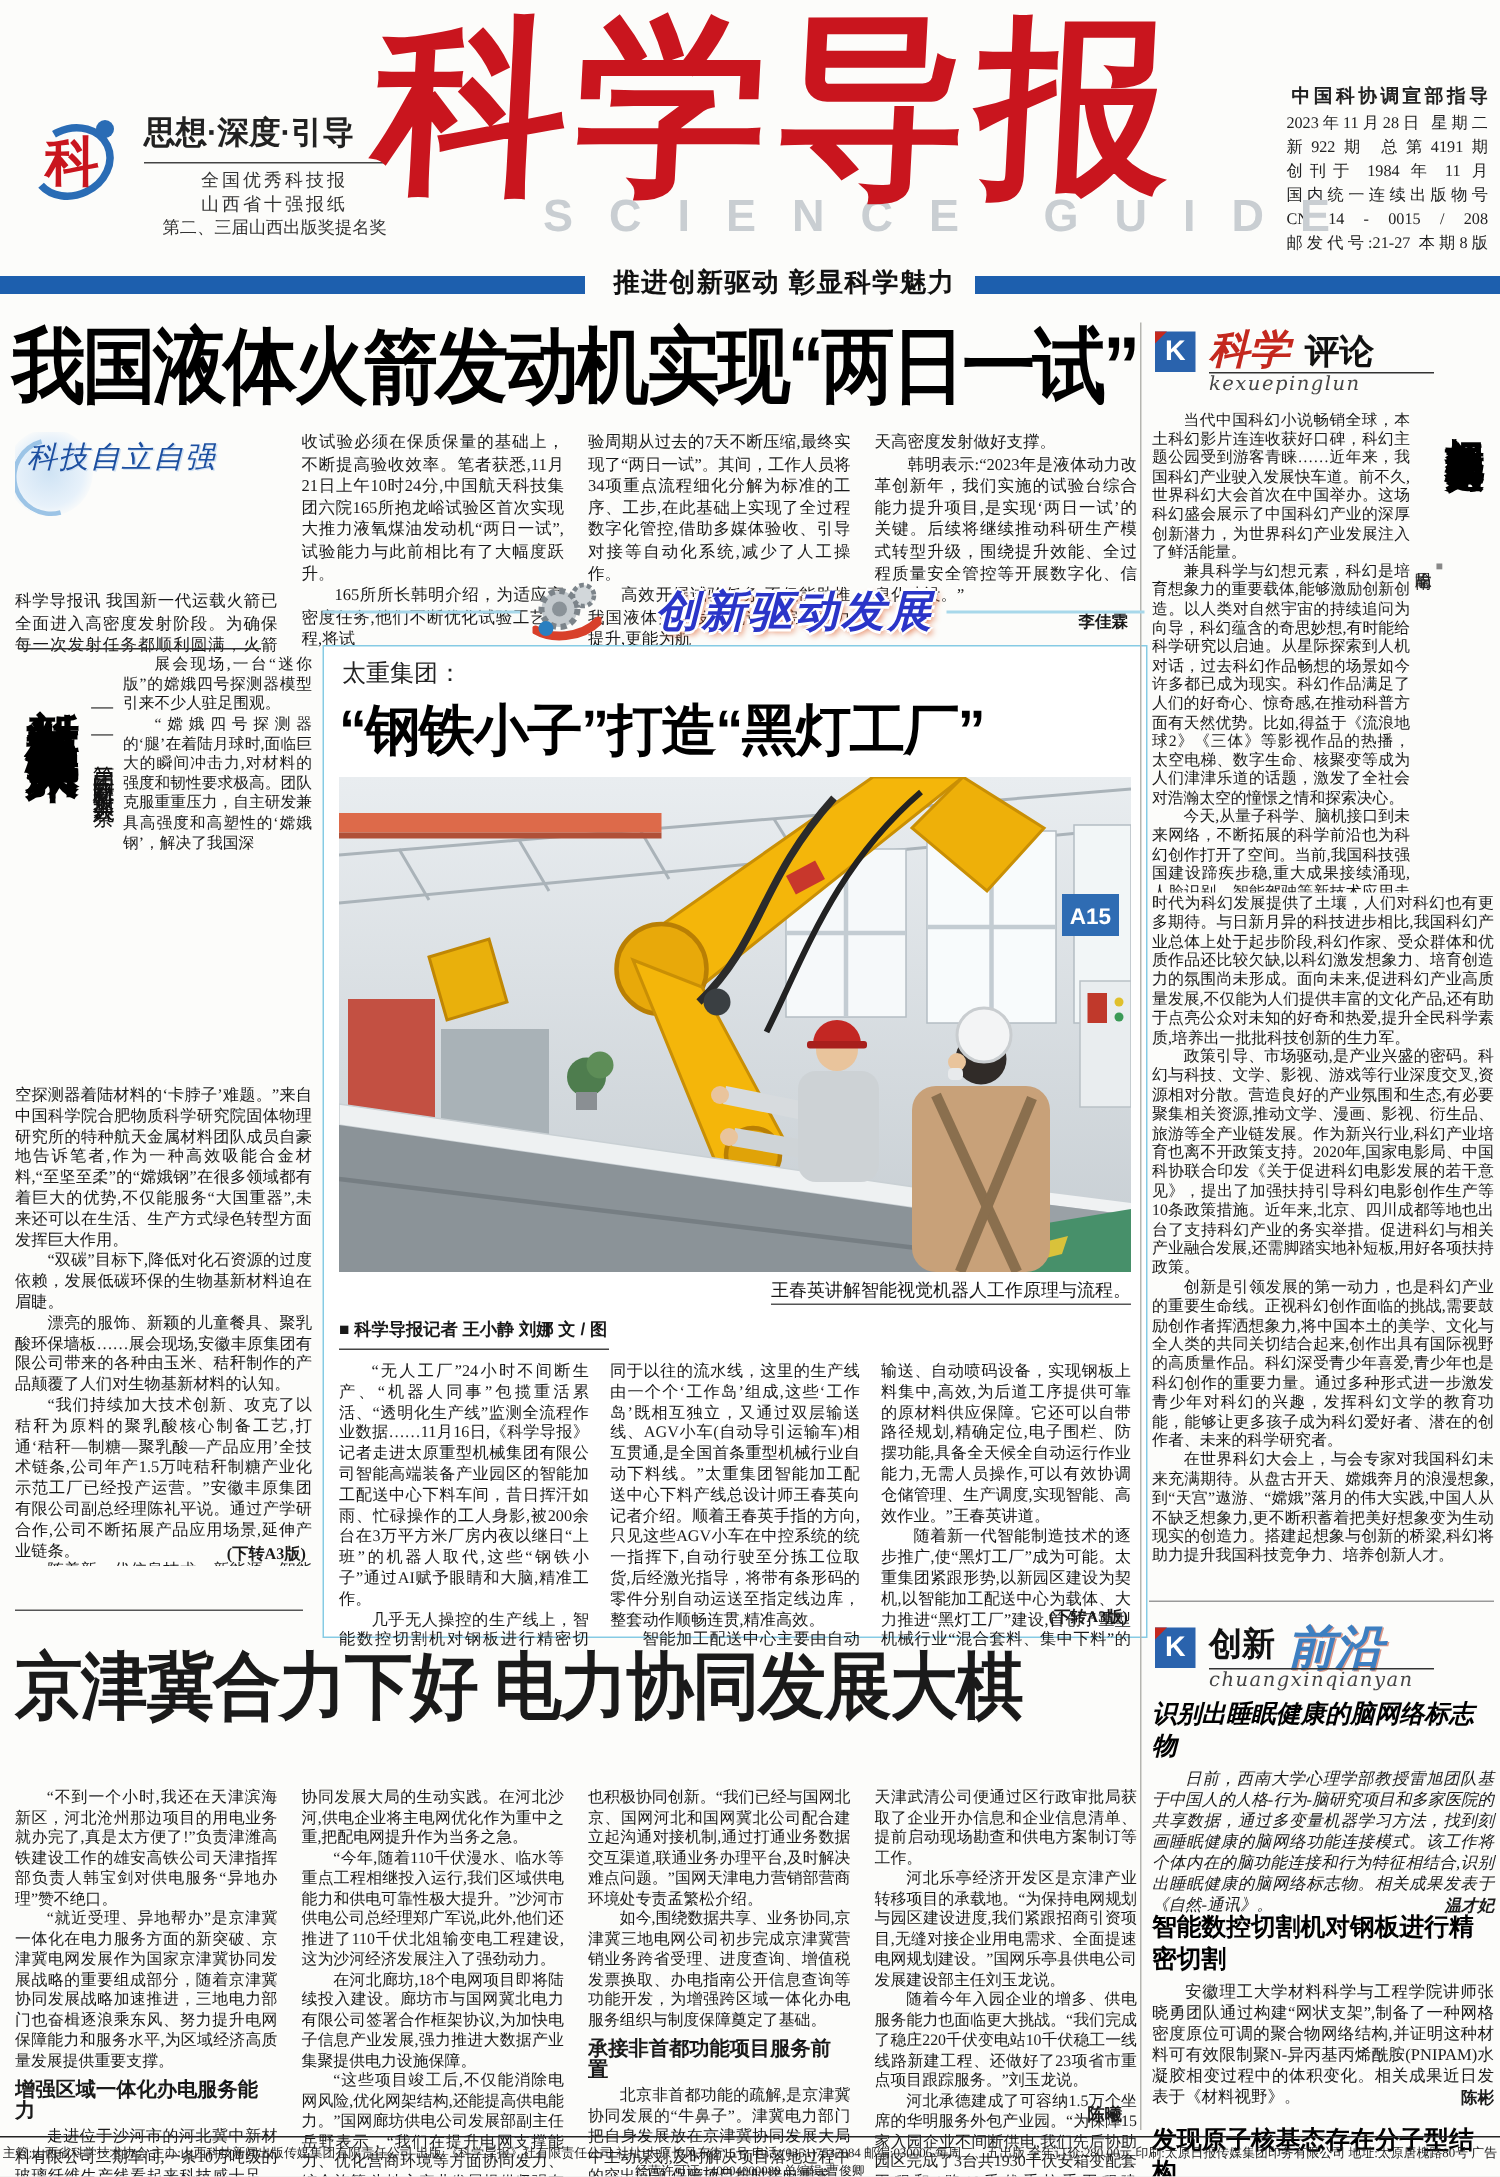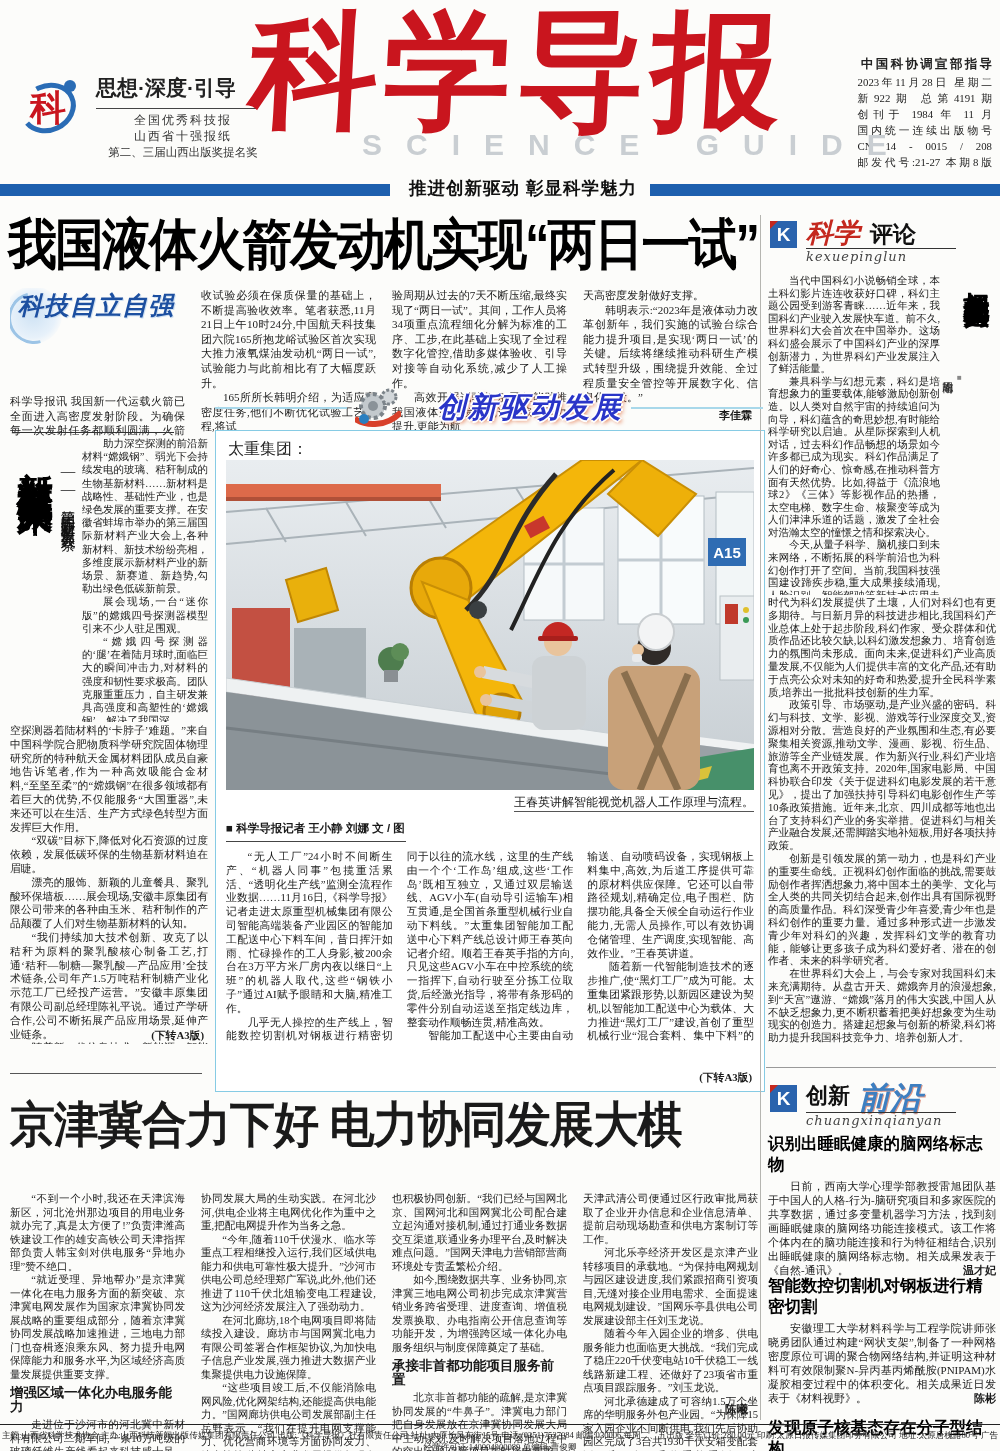--- a/index.html
+++ b/index.html
@@ -34,21 +34,21 @@
   .top-story{position:absolute;left:10px;top:288px;width:748px;height:150px;display:flex;gap:16px;overflow:hidden;}
   .tcol{width:175px;font-size:11px;line-height:14.6px;overflow:hidden;}
   .para{margin:0;text-indent:2em;text-align:justify;}
   .noindent-first .para:first-child{text-indent:0;}
   .badge-self{position:relative;height:54px;margin-bottom:52px;}
   .badge-self .swirl{position:absolute;left:-6px;top:-2px;width:58px;height:58px;border-radius:50%;
      background:radial-gradient(circle,#cfe3f4 0%,#e7f1fa 55%,rgba(255,255,255,0) 75%);}
   .badge-self .swirl::after{content:"";position:absolute;left:4px;top:6px;width:46px;height:46px;border-radius:50%;
      border:3px solid #9cc4e6;border-top-color:transparent;border-right-color:transparent;transform:rotate(30deg);}
   .badge-self-text{position:absolute;left:8px;top:10px;font-family:"Liberation Sans",sans-serif;
-     font-size:25px;font-weight:700;font-style:italic;color:#1c4fa0;letter-spacing:1px;white-space:nowrap;
+     font-size:20px;font-weight:400;font-style:italic;color:#1c4fa0;letter-spacing:1px;white-space:nowrap;
      text-shadow:1px 1px 0 #cfe0f2;}
   .c1-rule{position:absolute;left:2px;top:144px;width:162px;border-top:1px solid #333;}
   .story-author{text-align:right;font-weight:bold;font-size:11px;margin-top:3px;padding-right:6px;}
   
   .section-badge{position:absolute;left:215px;top:386px;width:548px;height:44px;display:flex;align-items:center;z-index:3;}
   .badge-line{flex:1;height:0;border-top:2px solid #a8d8ea;}
   .badge-core{display:flex;align-items:center;margin:0 8px;}
   .badge-text{font-family:"Liberation Sans",sans-serif;font-size:29px;font-weight:900;font-style:italic;
      color:#2a35c8;letter-spacing:2px;white-space:nowrap;
      text-shadow:-2px 0 0 #fff,2px 0 0 #fff,0 -2px 0 #fff,0 2px 0 #fff,2px 2px 4px #e06a3a;margin-left:36px;}
@@ -199,20 +199,21 @@
         <circle cx="34" cy="9" r="7" fill="#d2d7da" stroke="#7c848a" stroke-width="3" stroke-dasharray="3 2"></circle>
         <circle cx="9" cy="31" r="5" fill="#2a7fc0"></circle>
       </svg>
       <span class="badge-text">创新驱动发展</span>
     </div>
     <div class="badge-line"></div>
   </div>
 
   <article class="tz-box">
     <div class="tz-kicker">太重集团：</div>
+    <h2 class="tz-headline">“钢铁小子”打造“黑灯工厂”</h2>
 
     <svg class="tz-photo" viewBox="0 0 528 330" preserveAspectRatio="none">
       <defs>
         <linearGradient id="pbg" x1="0" y1="0" x2="0" y2="1">
           <stop offset="0" stop-color="#e9edf0"></stop>
             <stop offset="1" stop-color="#c6cdd2"></stop>
         </linearGradient>
       </defs>
       <rect width="528" height="330" fill="url(#pbg)"></rect>
 
@@ -317,21 +318,20 @@
           <p class="para">随着新一代智能制造技术的逐步推广,使“黑灯工厂”成为可能。太重集团紧跟形势,以新园区建设为契机,以智能加工配送中心为载体、大力推进“黑灯工厂”建设,首创了重型机械行业“混合套料、集中下料”的智能制造新模式,构建了具有“赋能、赋力、赋智、赋值、赋稳”特色、融合视觉识别、大数据、AI等新技术的“智能制造+数字工艺+数字仓储+数字物流”工厂。</p>
         </div>
     </div>
     <div style="position:absolute;right:12px;bottom:6px;" class="tz-jump">(下转A3版)</div>
   </article>
 
   <article class="mat">
     <div class="mat-vhead">新材料点亮低碳新未来</div>
     <div class="mat-vsub">——第三届国际新材料产业大会观察</div>
     <div class="mat-narrow">
-        <p class="para">助力深空探测的前沿新材料“嫦娥钢”、弱光下会持续发电的玻璃、秸秆制成的生物基新材料……新材料是战略性、基础性产业，也是绿色发展的重要支撑。在安徽省蚌埠市举办的第三届国际新材料产业大会上,各种新材料、新技术纷纷亮相，多维度展示新材料产业的新场景、新赛道、新趋势,勾勒出绿色低碳新前景。</p>
         <p class="para">展会现场,一台“迷你版”的嫦娥四号探测器模型引来不少人驻足围观。</p>
         <p class="para">“嫦娥四号探测器的‘腿’在着陆月球时,面临巨大的瞬间冲击力,对材料的强度和韧性要求极高。团队克服重重压力，自主研发兼具高强度和高塑性的‘嫦娥钢’，解决了我国深</p>
       </div>
     <div class="mat-wide noindent-first">
         <p class="para">空探测器着陆材料的‘卡脖子’难题。”来自中国科学院合肥物质科学研究院固体物理研究所的特种航天金属材料团队成员自豪地告诉笔者,作为一种高效吸能合金材料,“至坚至柔”的“嫦娥钢”在很多领域都有着巨大的优势,不仅能服务“大国重器”,未来还可以在生活、生产方式绿色转型方面发挥巨大作用。</p>
         <p class="para">“双碳”目标下,降低对化石资源的过度依赖，发展低碳环保的生物基新材料迫在眉睫。</p>
         <p class="para">漂亮的服饰、新颖的儿童餐具、聚乳酸环保墙板……展会现场,安徽丰原集团有限公司带来的各种由玉米、秸秆制作的产品颠覆了人们对生物基新材料的认知。</p>
         <p class="para">“我们持续加大技术创新、攻克了以秸秆为原料的聚乳酸核心制备工艺,打通‘秸秆—制糖—聚乳酸—产品应用’全技术链条,公司年产1.5万吨秸秆制糖产业化示范工厂已经投产运营。”安徽丰原集团有限公司副总经理陈礼平说。通过产学研合作,公司不断拓展产品应用场景,延伸产业链条。</p>
         <p class="para">随着新一代信息技术、新能源、智能制造等新兴产业快速发展,新材料、新技术加快融合创新，绿色新引擎释放出澎湃新动能。</p>
       </div>
@@ -402,21 +402,21 @@
       </div>
     <div class="r-divider"></div>
 
     <div class="frontier">
       <div class="sec-head">
         <div class="kbox">K</div>
         <div class="fr-title-black">创新</div>
         <div class="fr-title-art">前沿</div>
         <div class="sec-pinyin">chuangxinqianyan</div>
       </div>
-      <div class="fr-item" style="top:54px;">
+      <div class="fr-item" style="top:54px;font-style:italic;">
         <h3 class="fr-item-title">识别出睡眠健康的脑网络标志物</h3>
         <p class="fr-item-body">日前，西南大学心理学部教授雷旭团队基于中国人的人格-行为-脑研究项目和多家医院的共享数据，通过多变量机器学习方法，找到刻画睡眠健康的脑网络功能连接模式。该工作将个体内在的脑功能连接和行为特征相结合,识别出睡眠健康的脑网络标志物。相关成果发表于《自然-通讯》。</p>
         <div class="fr-item-author">温才妃</div>
       </div>
       <div class="fr-item" style="top:196px;">
         <h3 class="fr-item-title">智能数控切割机对钢板进行精密切割</h3>
         <p class="fr-item-body">安徽理工大学材料科学与工程学院讲师张晓勇团队通过构建“网状支架”,制备了一种网格密度原位可调的聚合物网络结构,并证明这种材料可有效限制聚N-异丙基丙烯酰胺(PNIPAM)水凝胶相变过程中的体积变化。相关成果近日发表于《材料视野》。</p>
         <div class="fr-item-author">陈彬</div>
       </div>
       <div class="fr-item" style="top:338px;">

